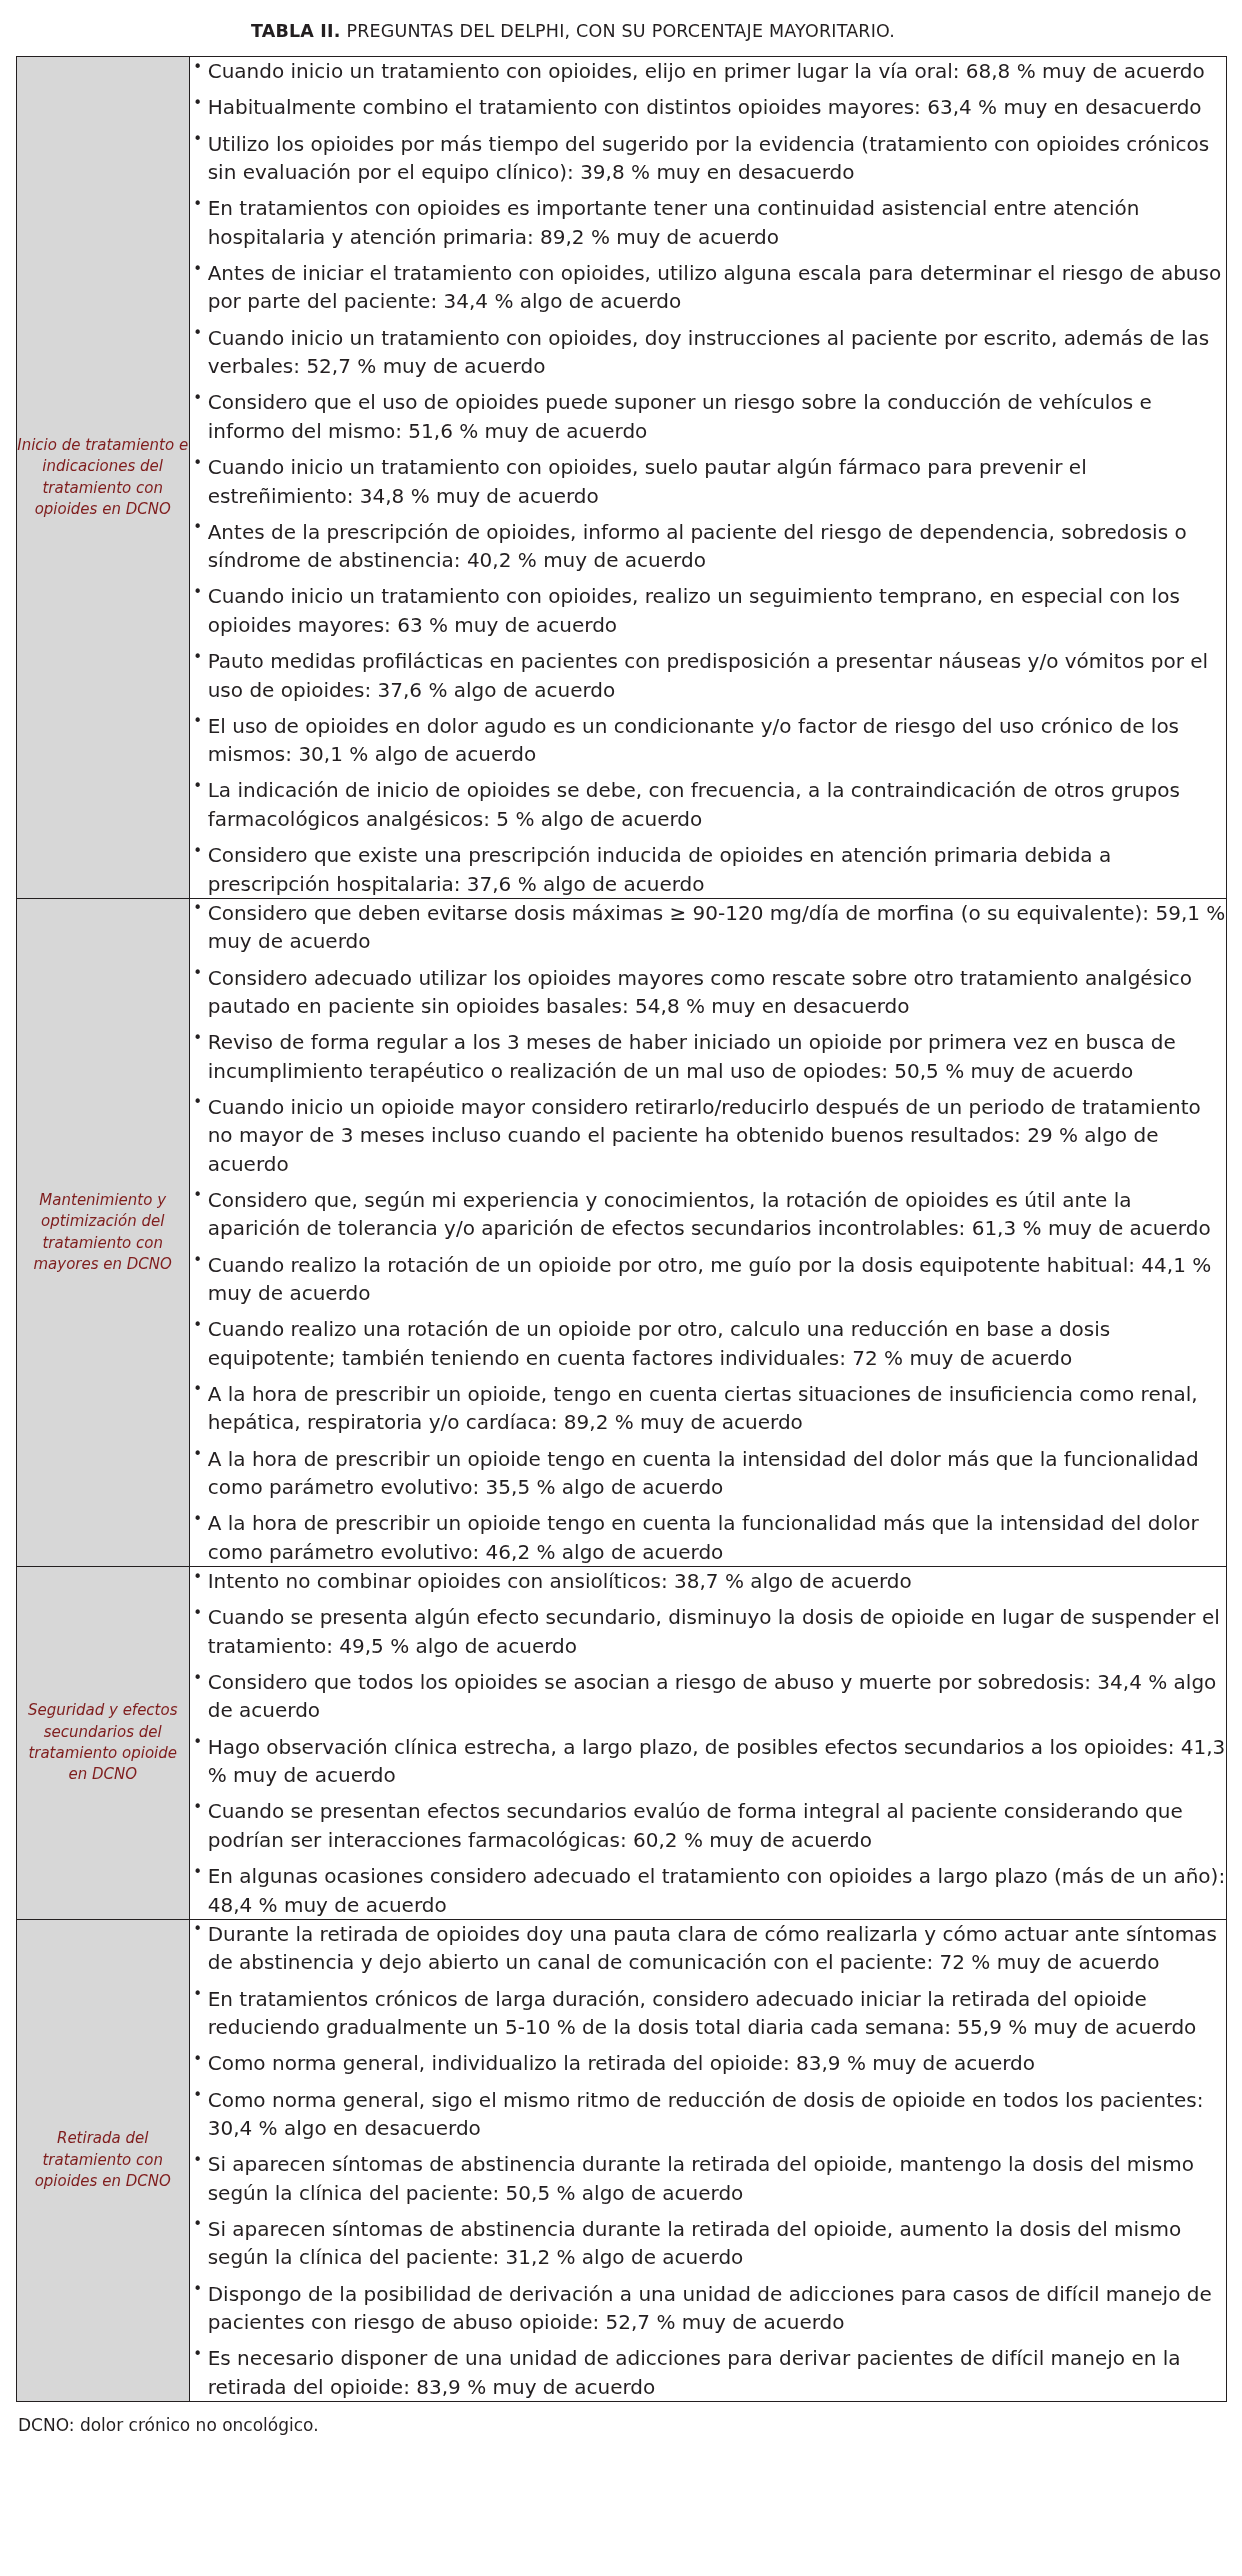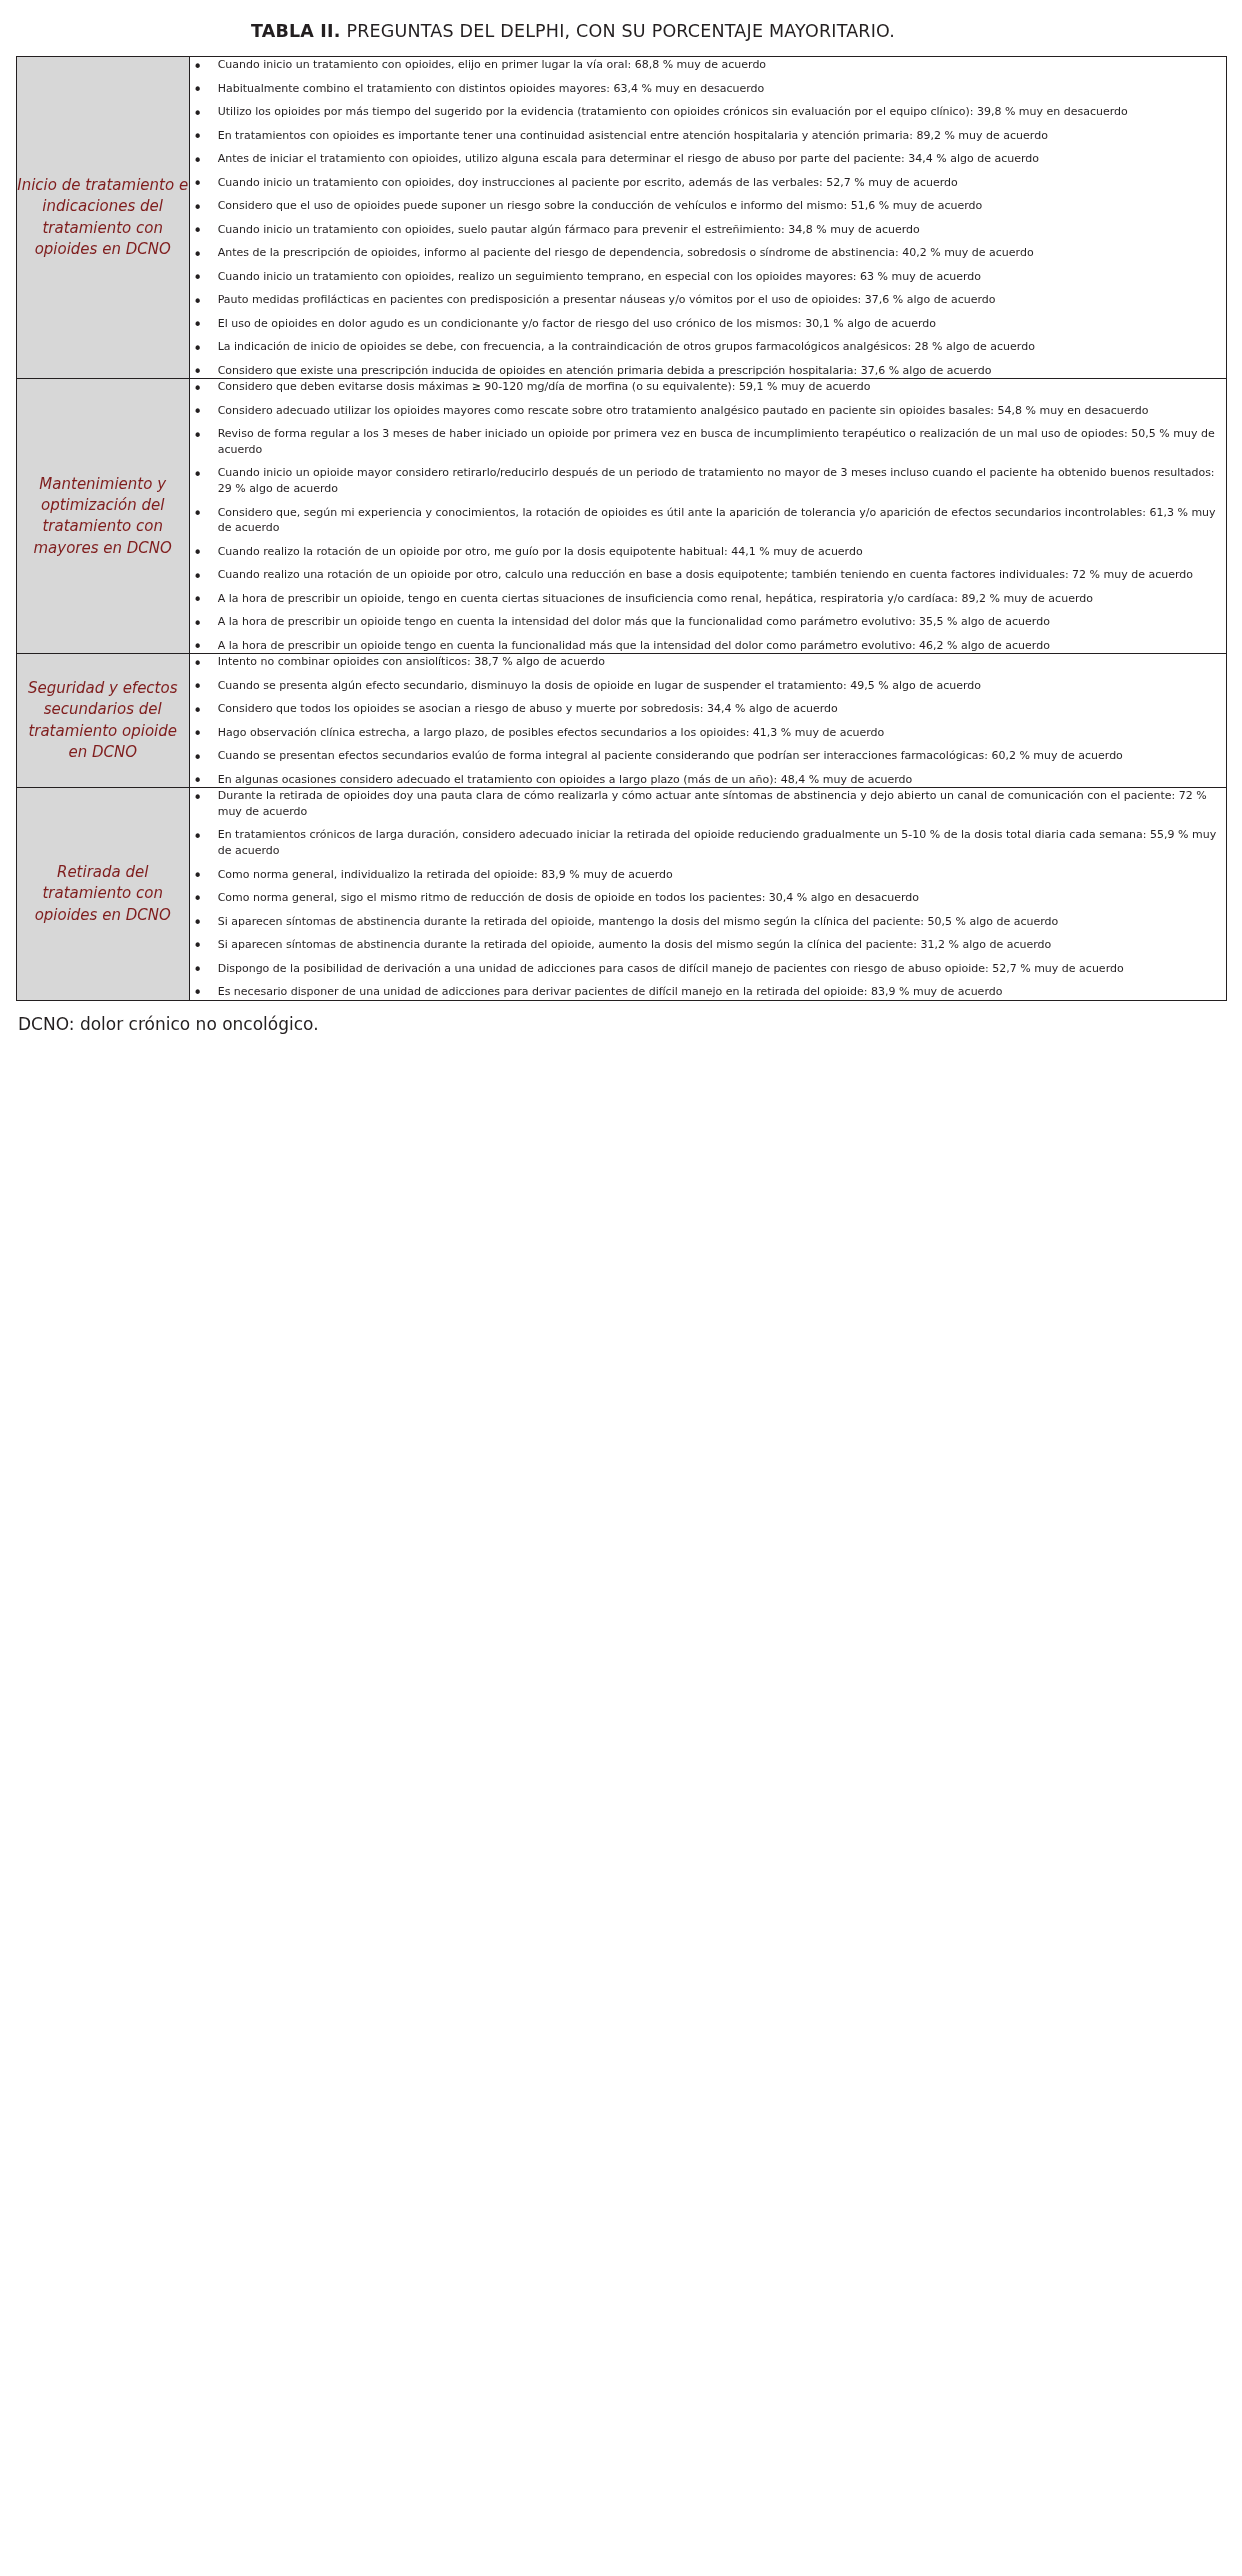--- a/index.html
+++ b/index.html
@@ -55,23 +55,23 @@
     background: #ffffff;
     padding: 11px 15.7px 11px 13.3px;
   }
   ul.bullets {
     list-style: none;
     margin: 0;
     padding: 0;
   }
   ul.bullets li {
     position: relative;
-    padding-left: 28px;
+    padding-left: 18px;
     margin: 0 0 7.9px 0;
-    font-size: 11px;
+    font-size: 20px;
     line-height: 1.42;
     color: #231f20;
   }
   ul.bullets li:last-child {
     margin-bottom: 0;
   }
   ul.bullets li::before {
     content: "\2022";
     position: absolute;
     left: 3.6px;
@@ -108,21 +108,21 @@
             <li>Utilizo los opioides por más tiempo del sugerido por la evidencia (tratamiento con opioides crónicos sin evaluación por el equipo clínico): 39,8 % muy en desacuerdo</li>
             <li>En tratamientos con opioides es importante tener una continuidad asistencial entre atención hospitalaria y atención primaria: 89,2 % muy de acuerdo</li>
             <li>Antes de iniciar el tratamiento con opioides, utilizo alguna escala para determinar el riesgo de abuso por parte del paciente: 34,4 % algo de acuerdo</li>
             <li>Cuando inicio un tratamiento con opioides, doy instrucciones al paciente por escrito, además de las verbales: 52,7 % muy de acuerdo</li>
             <li>Considero que el uso de opioides puede suponer un riesgo sobre la conducción de vehículos e informo del mismo: 51,6 % muy de acuerdo</li>
             <li>Cuando inicio un tratamiento con opioides, suelo pautar algún fármaco para prevenir el estreñimiento: 34,8 % muy de acuerdo</li>
             <li>Antes de la prescripción de opioides, informo al paciente del riesgo de dependencia, sobredosis o síndrome de abstinencia: 40,2 % muy de acuerdo</li>
             <li>Cuando inicio un tratamiento con opioides, realizo un seguimiento temprano, en especial con los opioides mayores: 63 % muy de acuerdo</li>
             <li>Pauto medidas profilácticas en pacientes con predisposición a presentar náuseas y/o vómitos por el uso de opioides: 37,6 % algo de acuerdo</li>
             <li>El uso de opioides en dolor agudo es un condicionante y/o factor de riesgo del uso crónico de los mismos: 30,1 % algo de acuerdo</li>
-            <li>La indicación de inicio de opioides se debe, con frecuencia, a la contraindicación de otros grupos farmacológicos analgésicos: 28 % algo de acuerdo</li>
+            <li>La indicación de inicio de opioides se debe, con frecuencia, a la contraindicación de otros grupos farmacológicos analgésicos: 5 % algo de acuerdo</li>
             <li>Considero que existe una prescripción inducida de opioides en atención primaria debida a prescripción hospitalaria: 37,6 % algo de acuerdo</li>
           </ul>
         </td>
       </tr>
 
       <tr>
         <td class="cat">Mantenimiento y optimización del tratamiento con mayores en DCNO</td>
         <td class="items">
           <ul class="bullets">
             <li>Considero que deben evitarse dosis máximas ≥ 90-120 mg/día de morfina (o su equivalente): 59,1 % muy de acuerdo</li>

